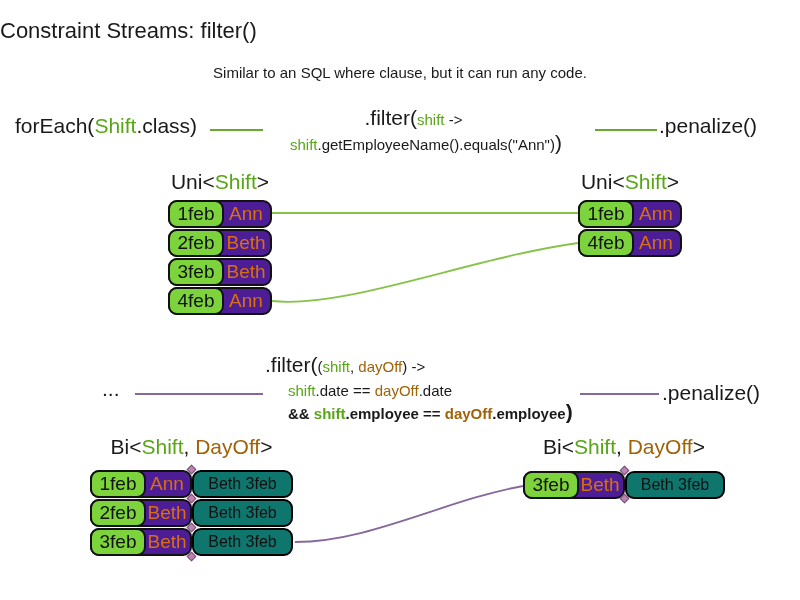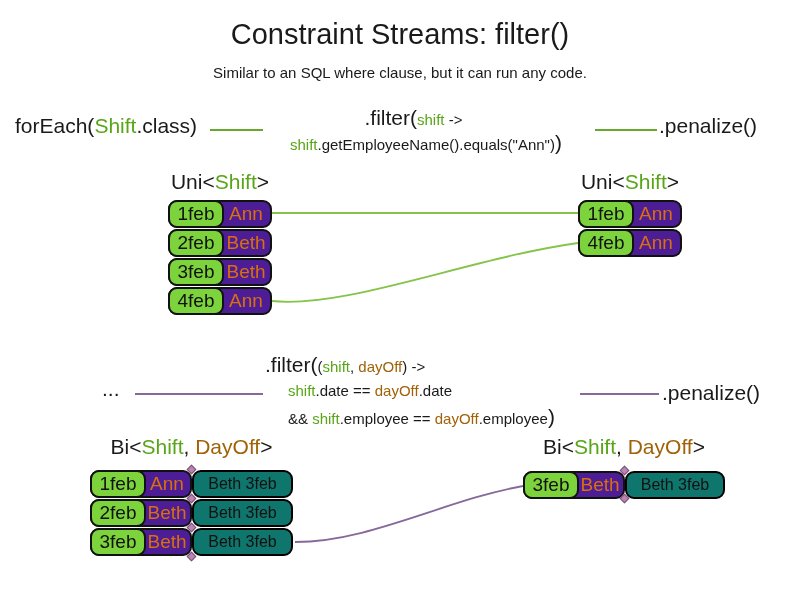--- a/index.html
+++ b/index.html
@@ -1,19 +1,19 @@
 <!DOCTYPE html>
 <html><head>
 <meta charset="utf-8">
 <style>
   html,body {margin:0; padding:0; background:#fff;}
   .slide {position:relative; width:800px; height:600px; background:#ffffff; overflow:hidden;
           font-family:"Liberation Sans", sans-serif; color:#1a1a1a;}
   .abs {position:absolute;}
-  .title {width:800px; text-align:center; font-size:29px; font-weight:400; white-space:nowrap;}
+  .title {width:800px; text-align:left; font-size:22px; font-weight:400; white-space:nowrap;}
   .subtitle {width:800px; text-align:center; font-size:15px; white-space:nowrap;}
   .code {white-space:nowrap; color:#1a1a1a;}
   .big {font-size:21px;}
   .sm {font-size:15px;}
   .grn {color:#58a618;}
   .blu {color:#a16207;}
   .tbl-label {font-size:21px; text-align:center; white-space:nowrap;}
   .conn {position:absolute; left:0; top:0; pointer-events:none;}
 
   .shift-cell {position:absolute; height:28px; background:#4c1d95; border:2px solid #111;
@@ -83,21 +83,21 @@
   <div class="shift-cell" style="left:578px; top:229px; width:104px;">
     <div class="date-box">4feb</div>
     <div class="emp">Ann</div>
   </div>
 
   <div class="abs code big" style="left:102px; top:377px;">...</div>
 
   <div class="abs code" style="left:265px; top:353px;">
     <div><span class="big">.filter(</span><span class="sm">(</span><span class="sm grn">shift</span><span class="sm">, </span><span class="sm blu">dayOff</span><span class="sm">)</span><span class="sm"> -&gt;</span></div>
     <div style="margin-left:23px; margin-top:5px;"><span class="sm grn">shift</span><span class="sm">.date == </span><span class="sm blu">dayOff</span><span class="sm">.date</span></div>
-    <div style="margin-left:23px; margin-top:5px;"><span class="sm">&amp;&amp; </span><span class="sm grn">shift</span><span class="sm">.employee == </span><span class="sm blu">dayOff</span><span class="sm">.employee</span><span class="big">)</span></div>
+    <div style="margin-left:23px; font-weight:bold;"><span class="sm">&amp;&amp; </span><span class="sm grn">shift</span><span class="sm">.employee == </span><span class="sm blu">dayOff</span><span class="sm">.employee</span><span class="big">)</span></div>
   </div>
 
   <div class="abs code big" style="left:662px; top:381px;">.penalize()</div>
 
   <div class="abs tbl-label" style="left:90px; width:203px; top:435px;"><span>Bi&lt;</span><span class="grn">Shift</span><span>, </span><span class="blu">DayOff</span><span>&gt;</span></div>
   <div class="abs tbl-label" style="left:523px; width:202px; top:435px;"><span>Bi&lt;</span><span class="grn">Shift</span><span>, </span><span class="blu">DayOff</span><span>&gt;</span></div>
 
   <div class="shift-cell" style="left:90px; top:470px; width:102px;">
     <div class="date-box">1feb</div>
     <div class="emp">Ann</div>

